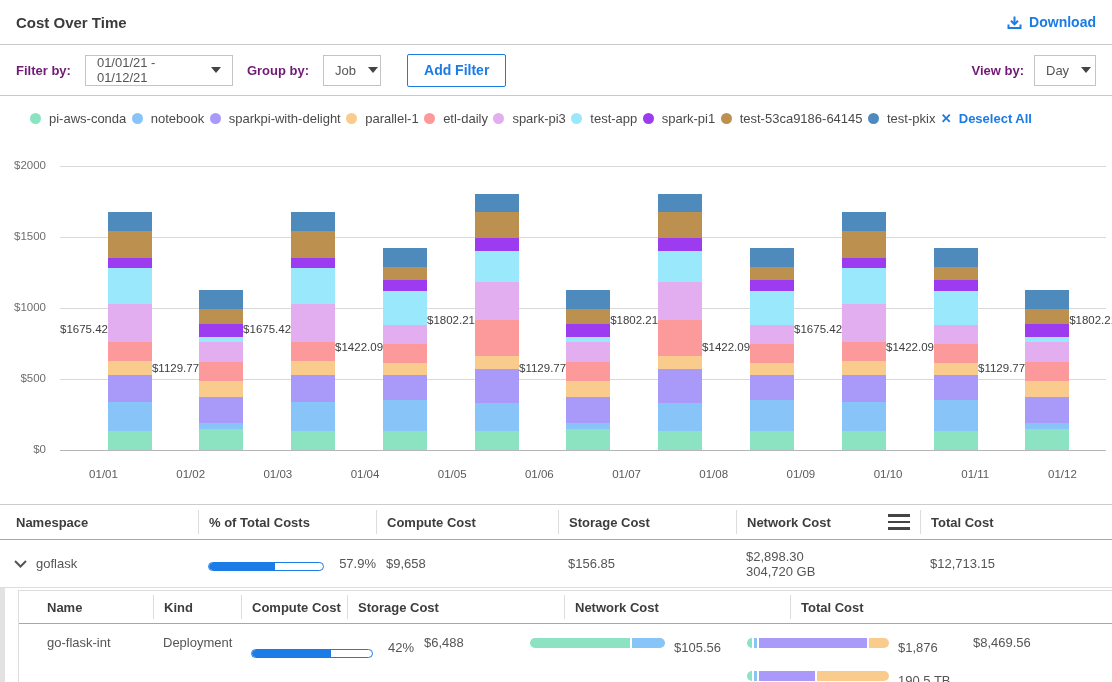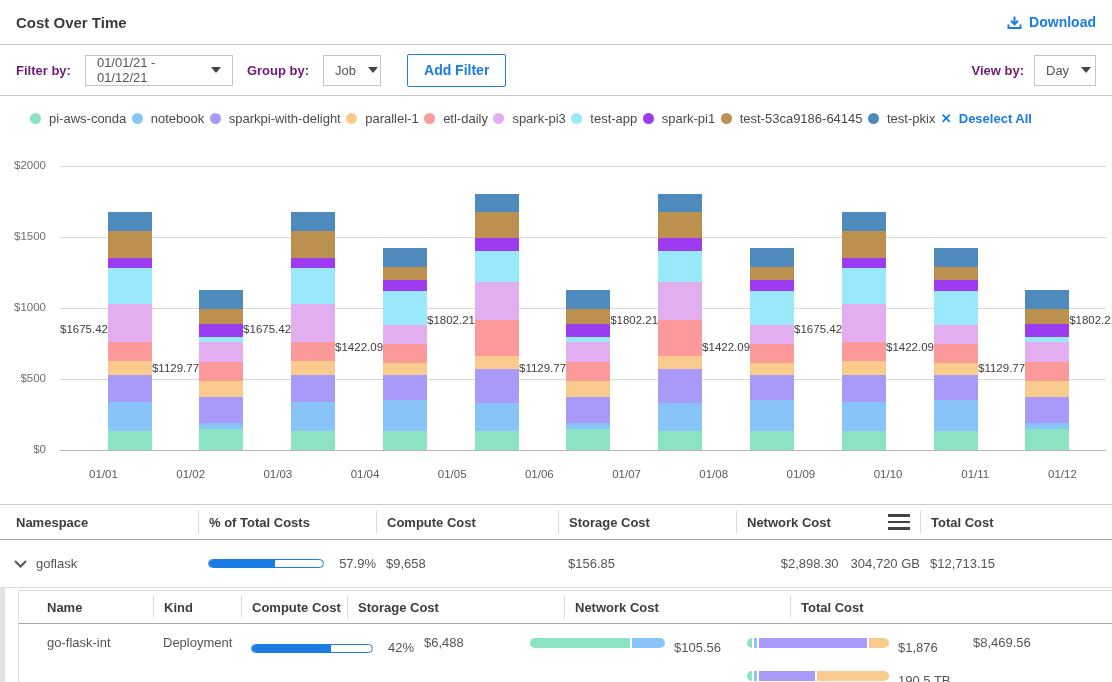--- a/index.html
+++ b/index.html
@@ -57,24 +57,24 @@
   .thead { display:flex; align-items:center; height:36px; border-top:1px solid #ccc;
            border-bottom:1px solid #a8a8a8; }
   .th { display:flex; align-items:center; justify-content:space-between; height:24px;
         font-size:13px; font-weight:bold; color:#3d3d3d; padding-left:10px; }
   .th + .th { border-left:1px solid #ddd; }
   .mc0{width:198px; padding-left:16px;} .mc1{width:178px;} .mc2{width:182px;}
   .mc3{width:178px;} .mc4{width:184px;} .mc5{flex:1;}
   .trow { display:flex; align-items:center; height:48px; border-bottom:1px solid #ddd; }
   .td { font-size:13px; color:#555; padding-left:10px; }
   .ns-cell { display:flex; align-items:center; gap:9px; padding-left:14px; cursor:pointer; }
-  .pct-cell { display:flex; align-items:center; gap:15px; }
+  .pct-cell { display:flex; align-items:flex-end; gap:15px; }
   .pill { width:124px; height:9px; border:1px solid #1b7ce6; border-radius:5px; background:#fff; overflow:hidden; }
   .pill-fill { height:100%; background:#1b7ce6; border-radius:4px 0 0 4px; }
-  .two-line { display:flex; flex-direction:row; gap:12px; justify-content:flex-end; }
+  .two-line { display:flex; flex-direction:column; gap:0; justify-content:flex-start; }
   .menu-icon { display:flex; flex-direction:column; gap:4px; margin-right:10px; cursor:pointer; }
   .menu-icon span { display:block; width:22px; height:2.5px; background:#444; }
 
   
   .nested-wrap { position:relative; height:94px; }
   .left-strip { position:absolute; left:0; top:0; bottom:0; width:5px; background:#e2e2e2; }
   .nested-box { position:absolute; left:18px; right:0; top:2px; bottom:-1px;
                 border:1px solid #ddd; border-right:none; }
   .nhead { display:flex; align-items:center; height:33px; border-bottom:1px solid #a8a8a8; }
   .nc0{width:134px; padding-left:28px;} .nc1{width:88px;} .nc2{width:173px;}

